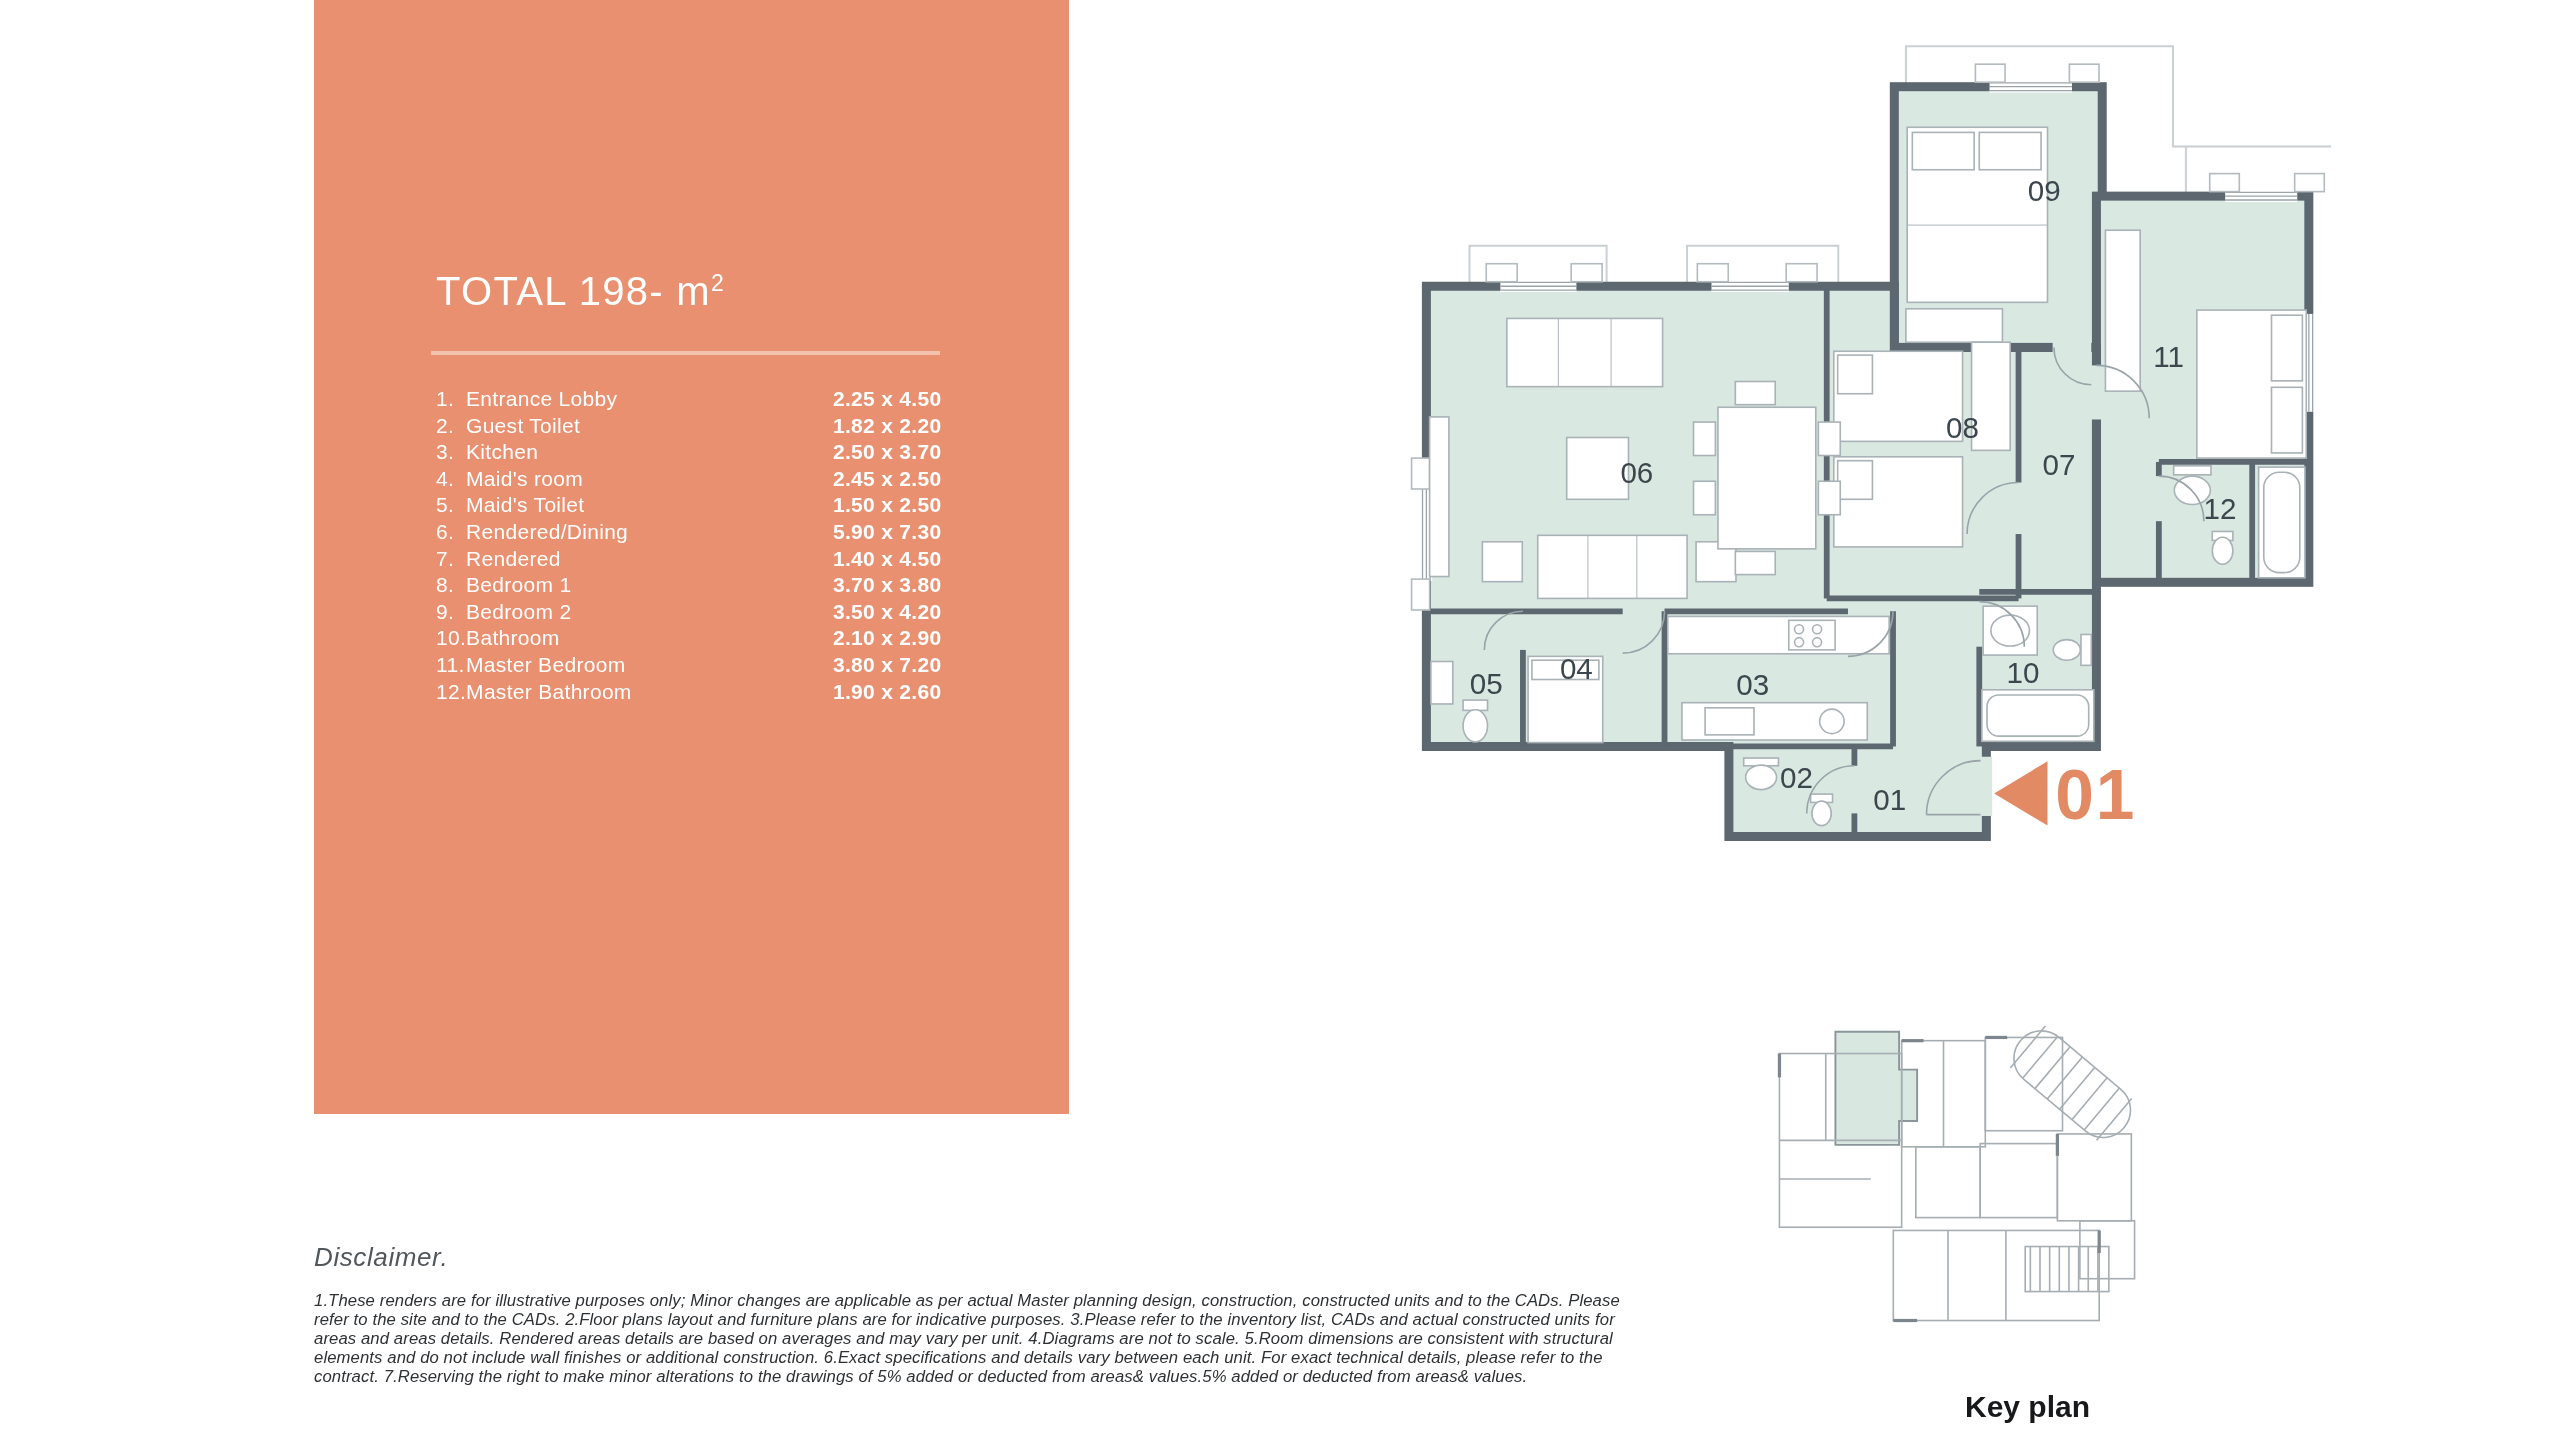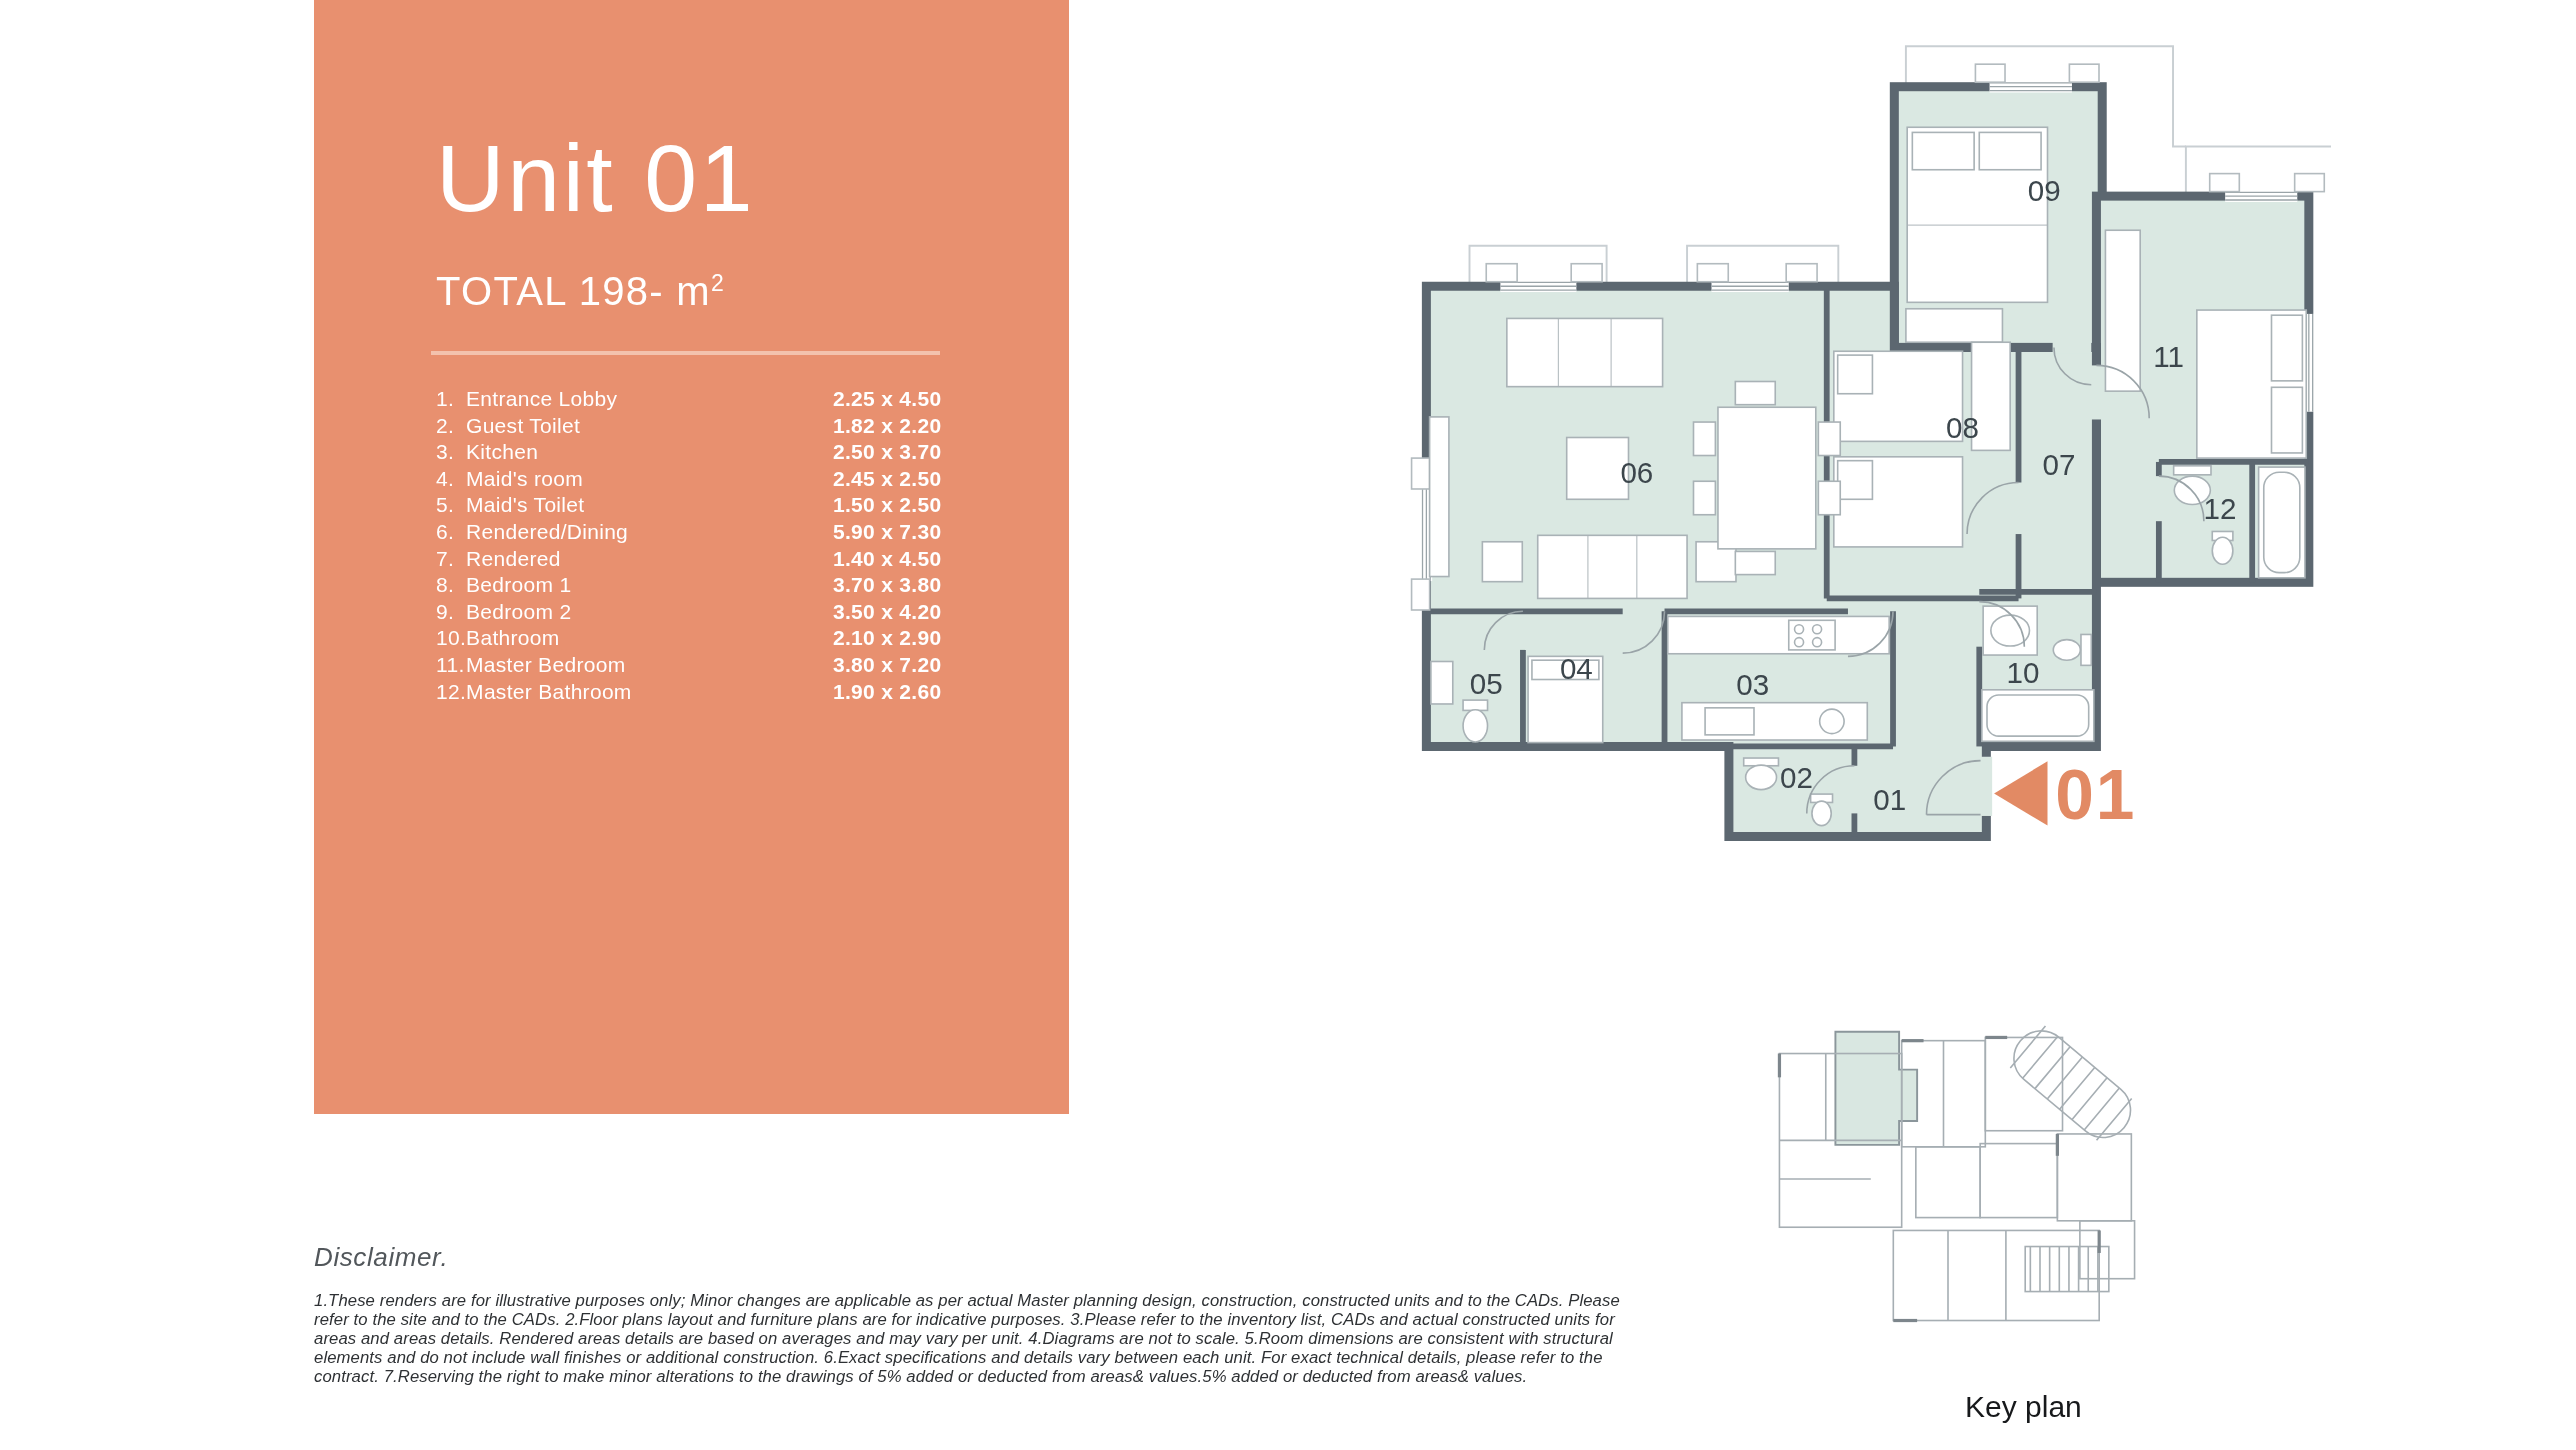--- a/index.html
+++ b/index.html
@@ -20,29 +20,28 @@
   .room-row .num{display:inline-block;min-width:30px;}
   .room-row .dims{position:absolute;left:397px;top:0;font-weight:bold;}
   
   .disclaimer-h{position:absolute;left:314px;top:1242px;font-size:26px;font-style:italic;
     color:#52575b;letter-spacing:0.6px;}
   .disclaimer-b{position:absolute;left:314px;top:1291px;width:1336px;font-size:16.7px;
     line-height:19px;font-style:italic;color:#2e3134;letter-spacing:0.1px;}
   
   .plan-svg{position:absolute;left:1410px;top:32px;}
   .keyplan-svg{position:absolute;left:1755px;top:1018px;}
-  .keyplan-label{position:absolute;left:1965px;top:1390px;font-size:30px;font-weight:400;color:#17191b;}
+  .keyplan-label{position:absolute;left:1965px;top:1390px;font-size:30px;font-weight:700;color:#17191b;}
   .plan-svg text{font-family:"Liberation Sans",sans-serif;font-weight:500;fill:#3c464c;font-size:46px;}
   .plan-svg text.marker-num{font-size:108px;font-weight:700;fill:#e28a64;letter-spacing:3px;}
 </style>
 </head>
 <body>
 
 <div class="panel">
-  <div class="unit-title">Unit 01</div>
   <div class="unit-total">
     <span>TOTAL 198- m</span><sup>2</sup>
   </div>
   <div class="divider"></div>
   <div class="room-list">
     <div class="room-row"><span class="num">1.</span><span class="nm">Entrance Lobby</span><span class="dims">2.25 x 4.50</span></div>
     <div class="room-row"><span class="num">2.</span><span class="nm">Guest Toilet</span><span class="dims">1.82 x 2.20</span></div>
     <div class="room-row"><span class="num">3.</span><span class="nm">Kitchen</span><span class="dims">2.50 x 3.70</span></div>
     <div class="room-row"><span class="num">4.</span><span class="nm">Maid's room</span><span class="dims">2.45 x 2.50</span></div>
     <div class="room-row"><span class="num">5.</span><span class="nm">Maid's Toilet</span><span class="dims">1.50 x 2.50</span></div>

